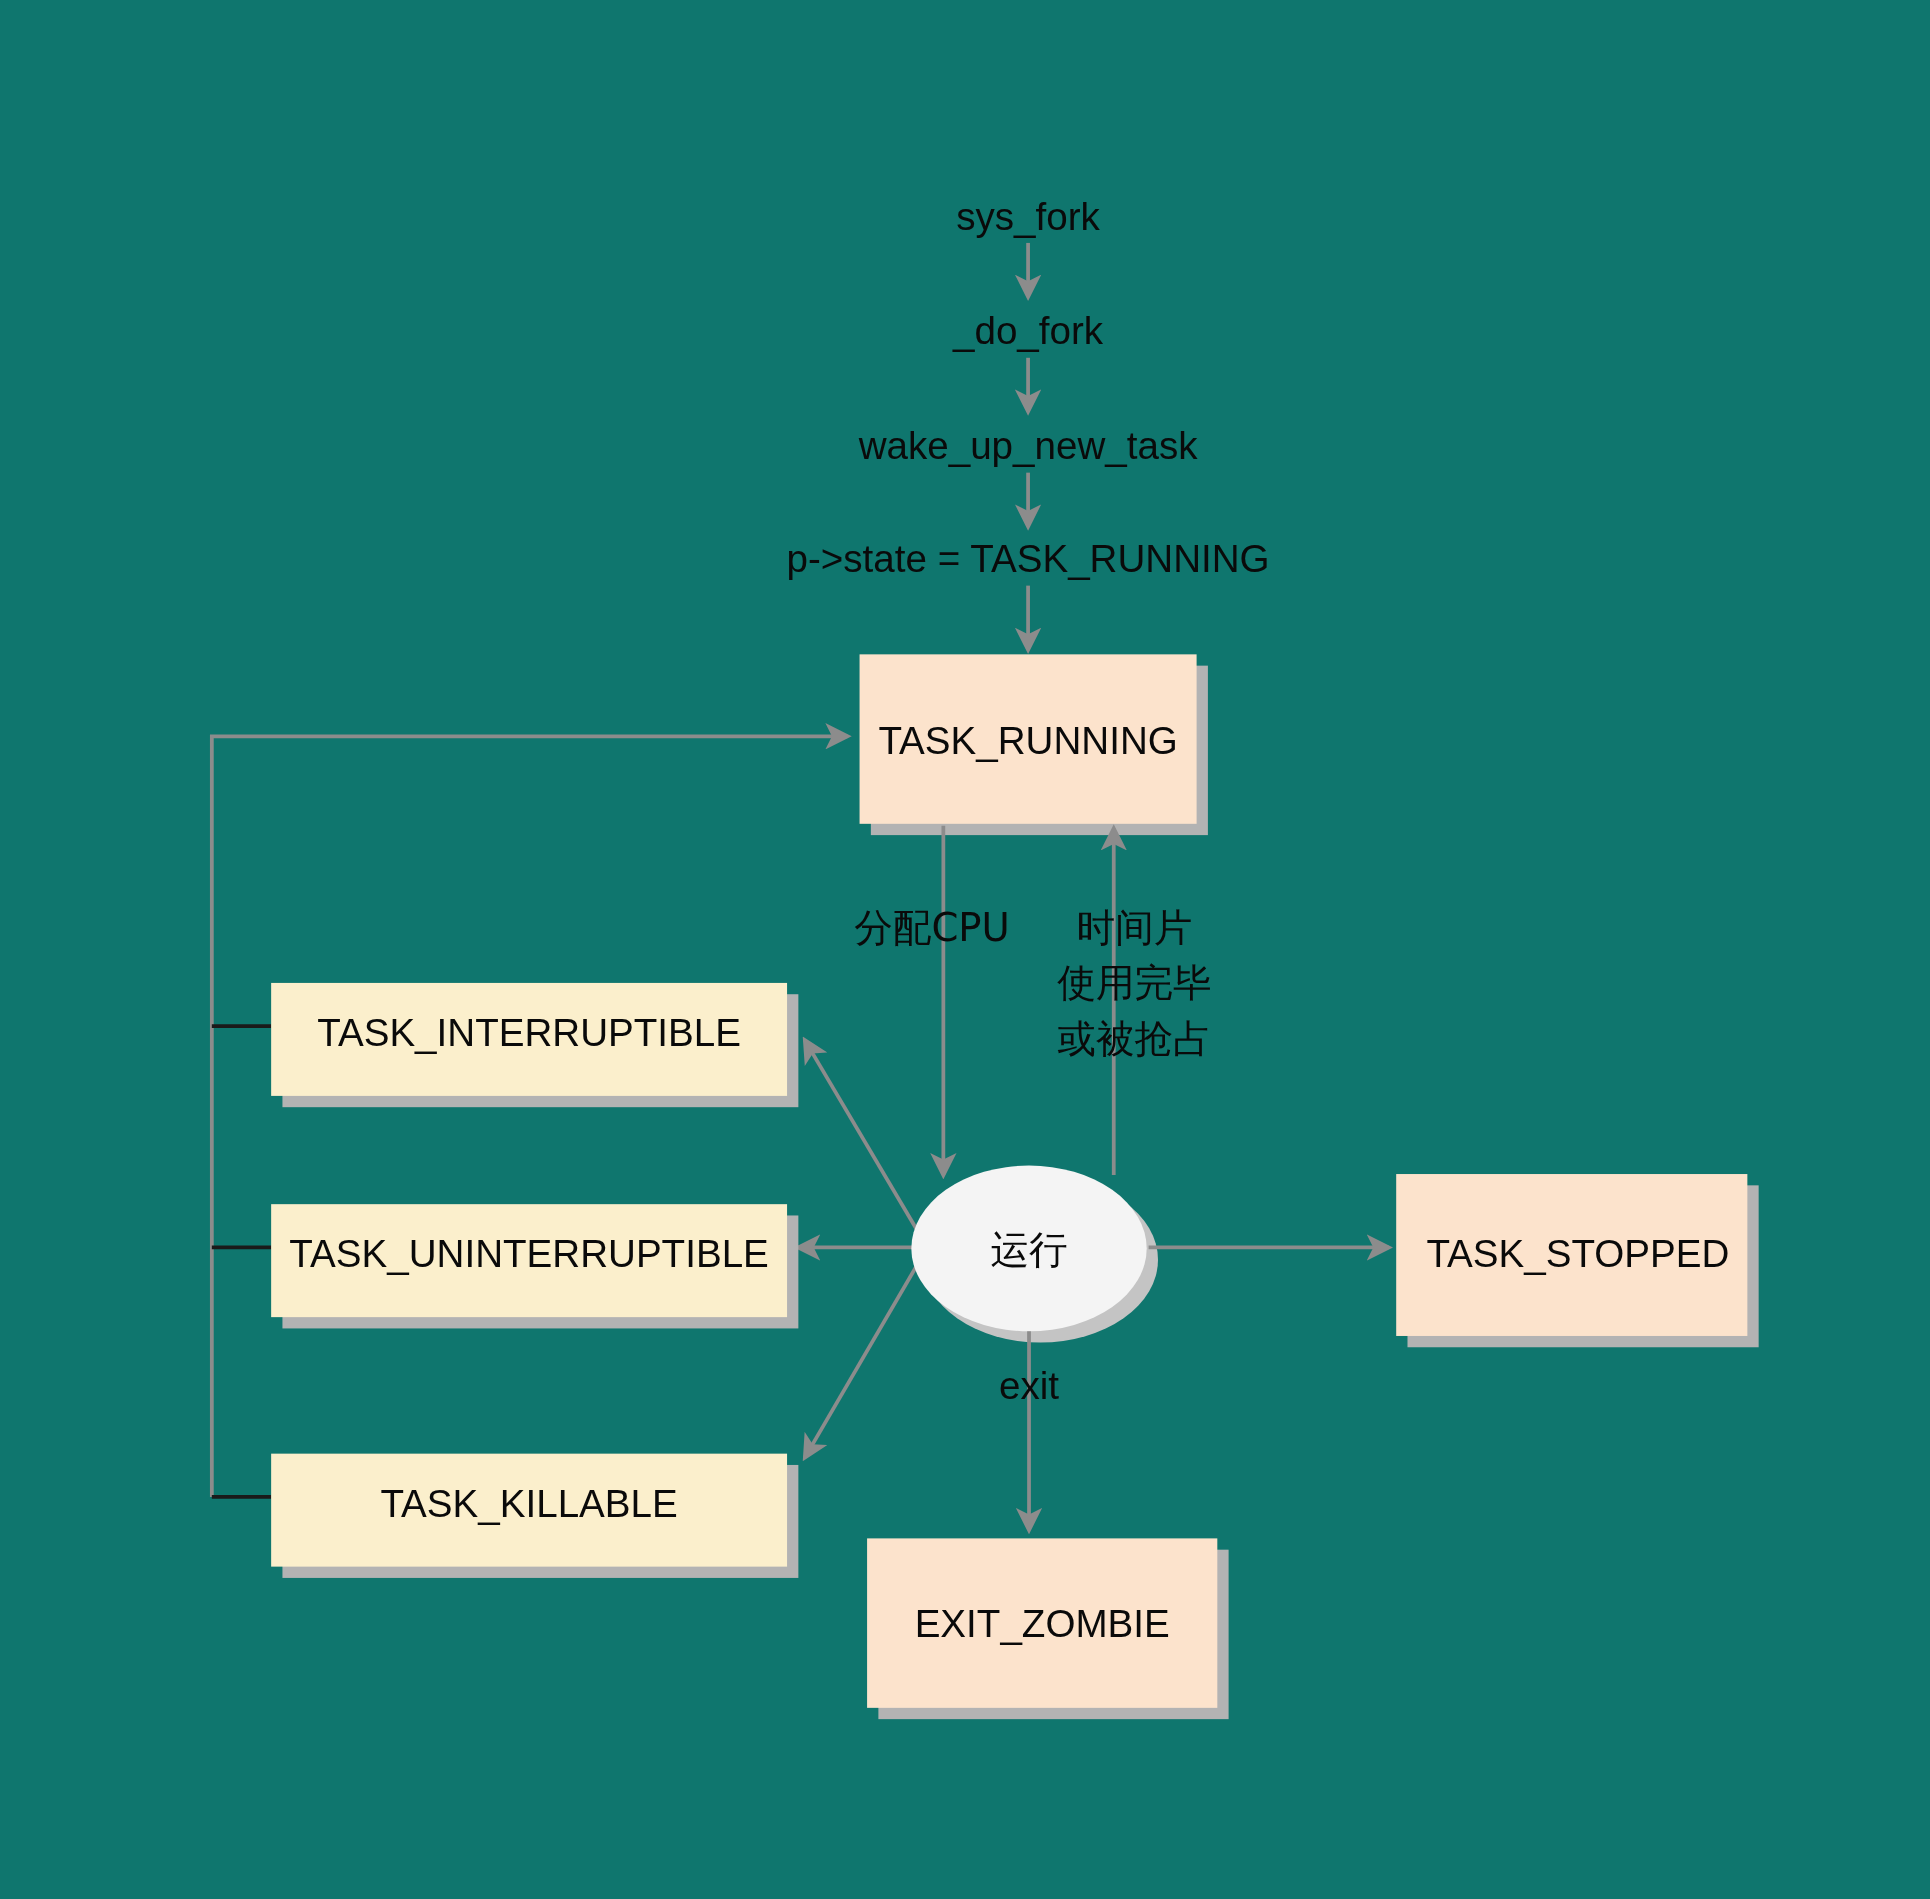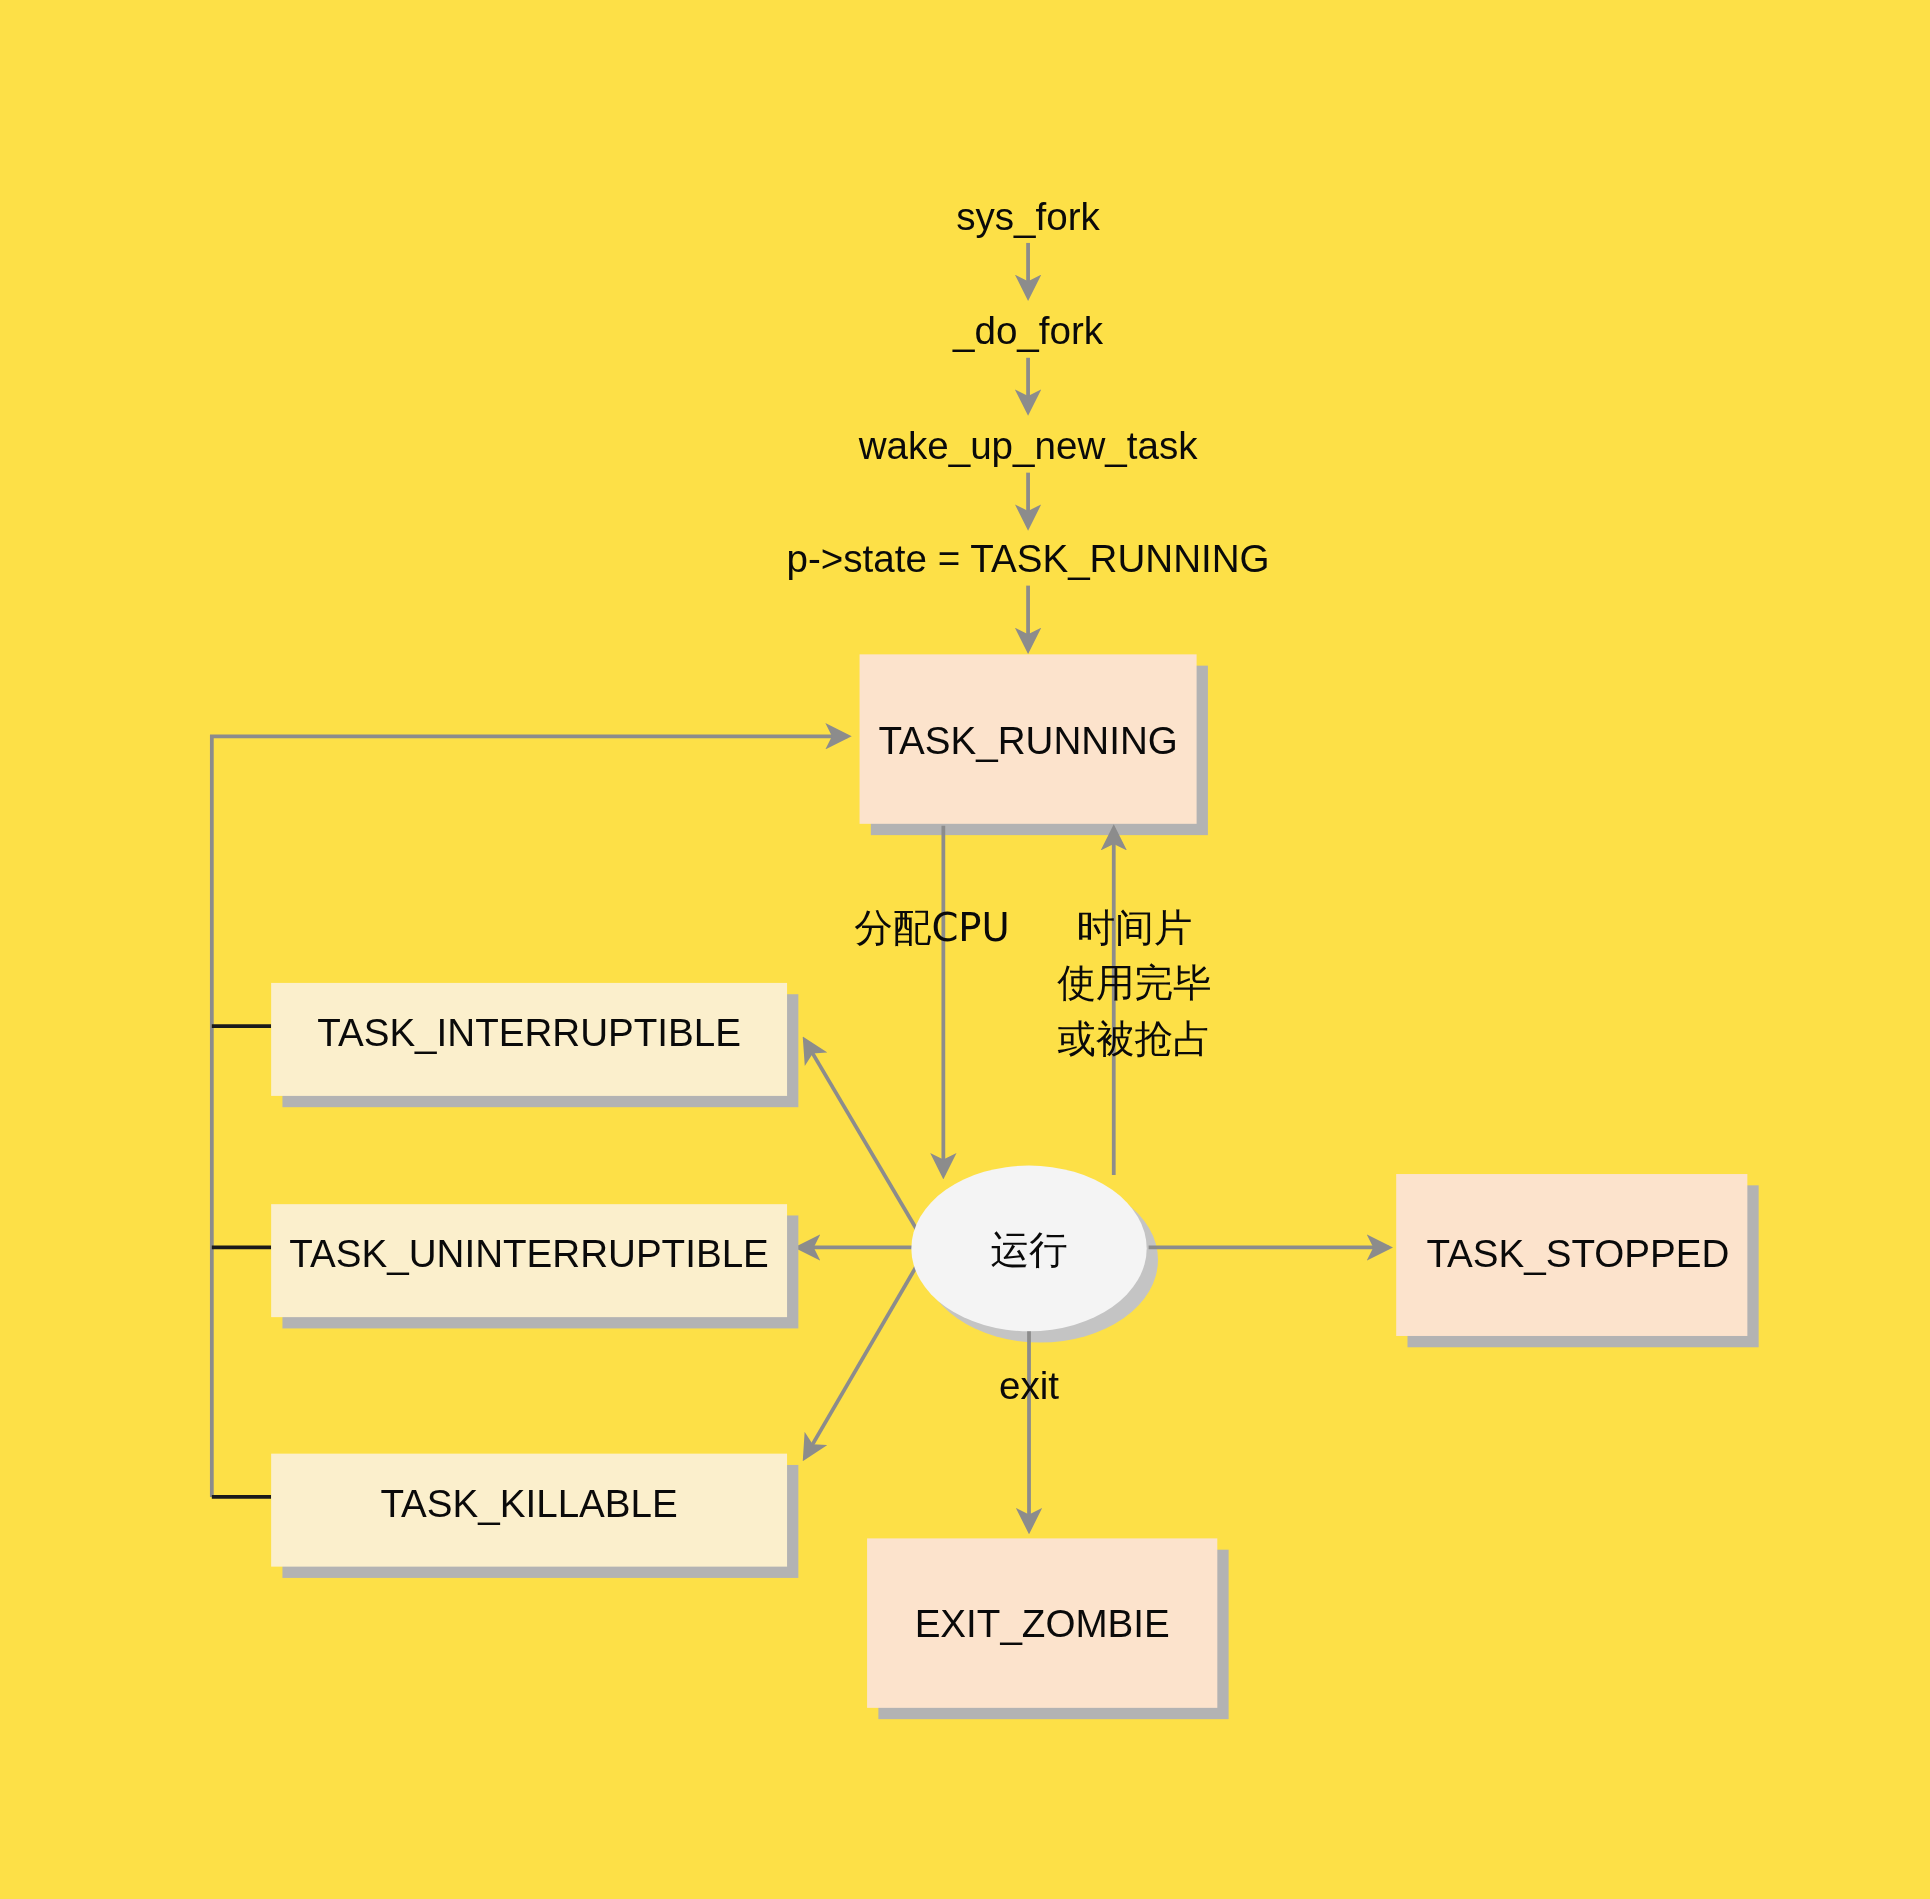--- a/index.html
+++ b/index.html
@@ -7,21 +7,21 @@
     padding: 0;
     background: #ffffff;
   }
   body {
     font-family: "Liberation Sans", "DejaVu Sans", sans-serif;
   }
   #diagram-root {
     position: relative;
     width: 1930px;
     height: 1899px;
-    background: #fde047;
+    background: #0f766e;
     overflow: hidden;
   }
   svg.canvas {
     position: absolute;
     top: 0;
     left: 0;
     width: 1930px;
     height: 1899px;
     display: block;
   }

